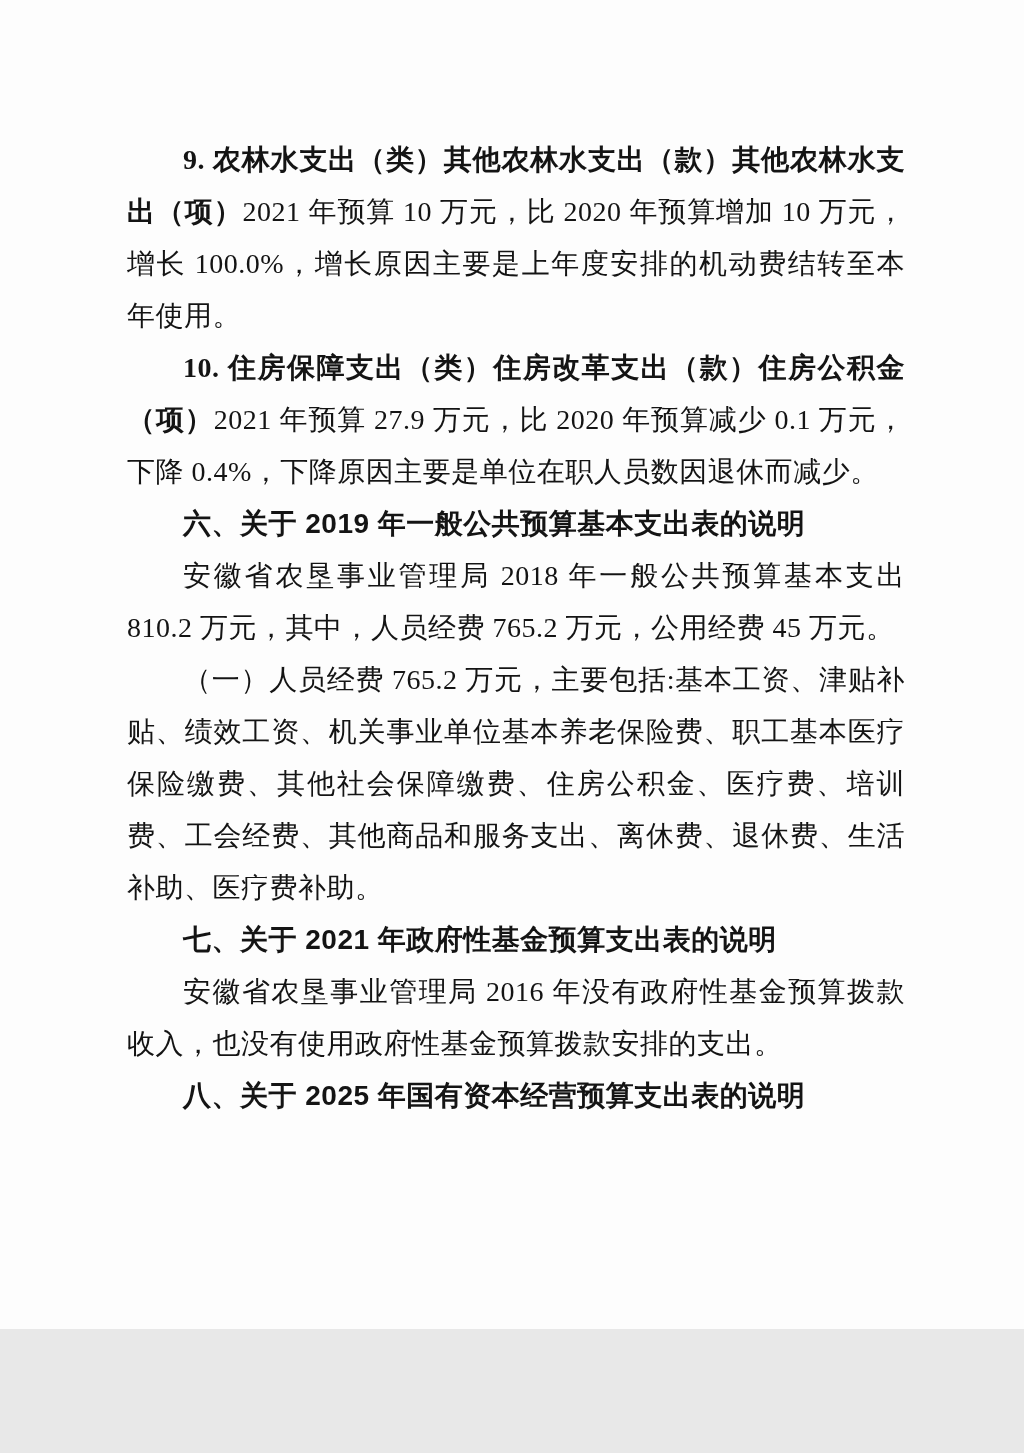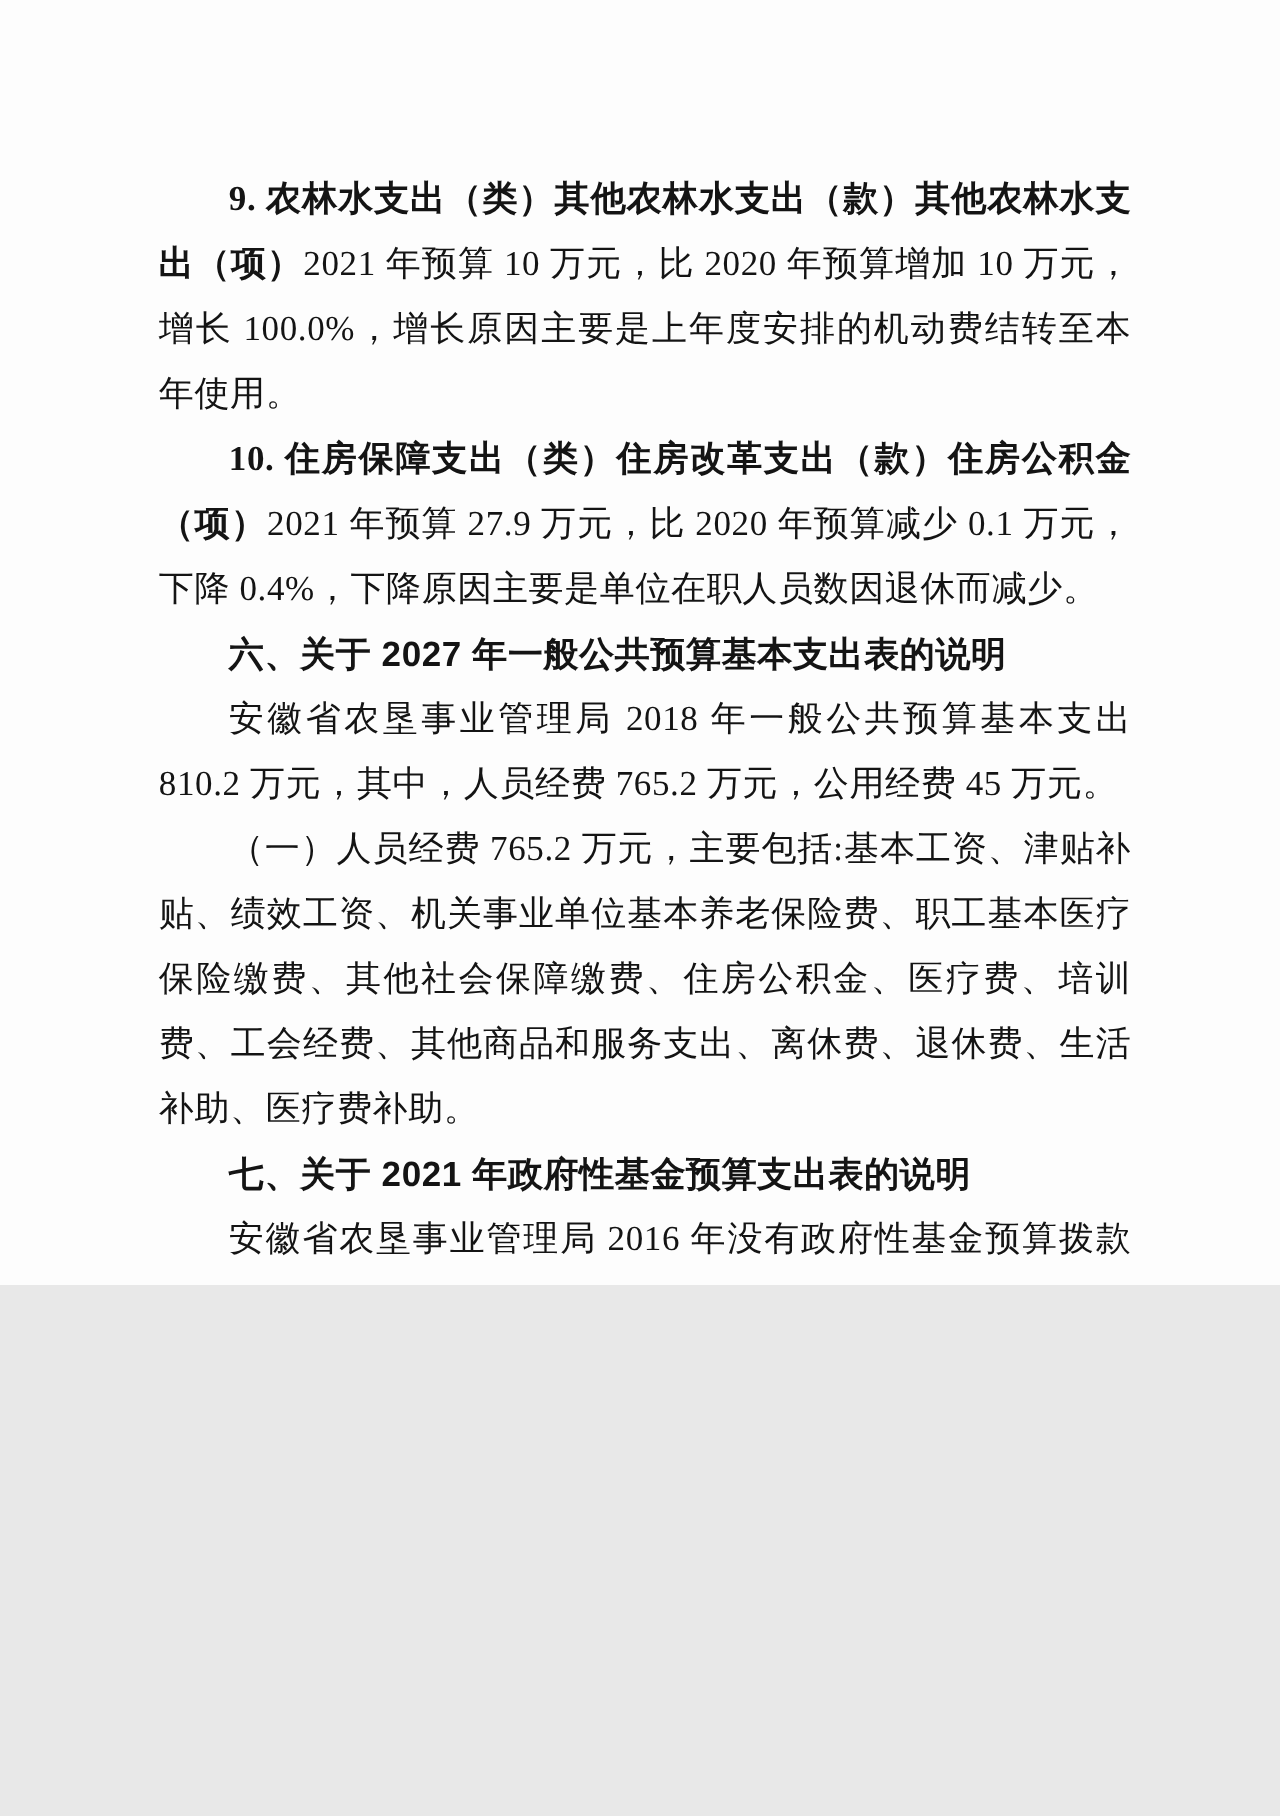--- a/index.html
+++ b/index.html
@@ -3,21 +3,21 @@
 <meta charset="utf-8">
 <style>
   html, body {
     margin: 0;
     padding: 0;
     background: #e8e8e8;
   }
   .page {
     position: relative;
     width: 1024px;
-    height: 1028px;
+    height: 1329px;
     background: #fdfdfd;
     overflow: hidden;
     color: #141414;
   }
   .content {
     position: absolute;
     left: 127px;
     top: 134px;
     width: 778px;
     font-family: "Liberation Serif", "DejaVu Serif", serif;
@@ -53,21 +53,21 @@
 <body>
 
 <div class="page">
   <div class="content">
 
     <p><span class="item-lead">9. 农林水支出（类）其他农林水支出（款）其他农林水支出（项）</span><span>2021 年预算 10 万元，比 2020 年预算增加 10 万元，增长 100.0%，增长原因主要是上年度安排的机动费结转至本年使用。</span></p>
 
     <p><span class="item-lead">10. 住房保障支出（类）住房改革支出（款）住房公积金（项）</span><span>2021 年预算 27.9 万元，比 2020 年预算减少 0.1 万元，下降 0.4%，下降原因主要是单位在职人员数因退休而减少。</span></p>
 
 
-    <p class="heading">六、关于 2027 年一般公共预算基本支出表的说明</p>
+    <p class="heading">六、关于 2019 年一般公共预算基本支出表的说明</p>
 
     <p>安徽省农垦事业管理局 2018 年一般公共预算基本支出 810.2 万元，其中，人员经费 765.2 万元，公用经费 45 万元。</p>
 
     <p>（一）人员经费 765.2 万元，主要包括:基本工资、津贴补贴、绩效工资、机关事业单位基本养老保险费、职工基本医疗保险缴费、其他社会保障缴费、住房公积金、医疗费、培训费、工会经费、其他商品和服务支出、离休费、退休费、生活补助、医疗费补助。</p>
 
 
     <p class="heading">七、关于 2021 年政府性基金预算支出表的说明</p>
 
     <p>安徽省农垦事业管理局 2016 年没有政府性基金预算拨款收入，也没有使用政府性基金预算拨款安排的支出。</p>
 

